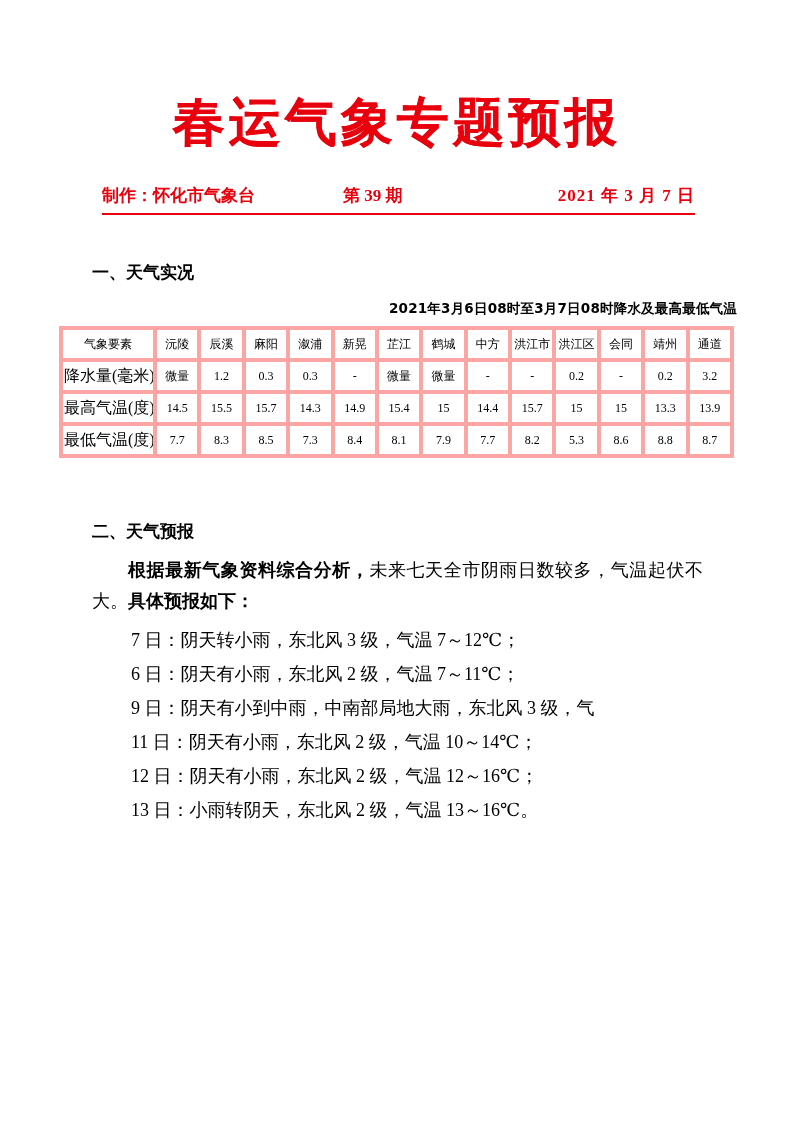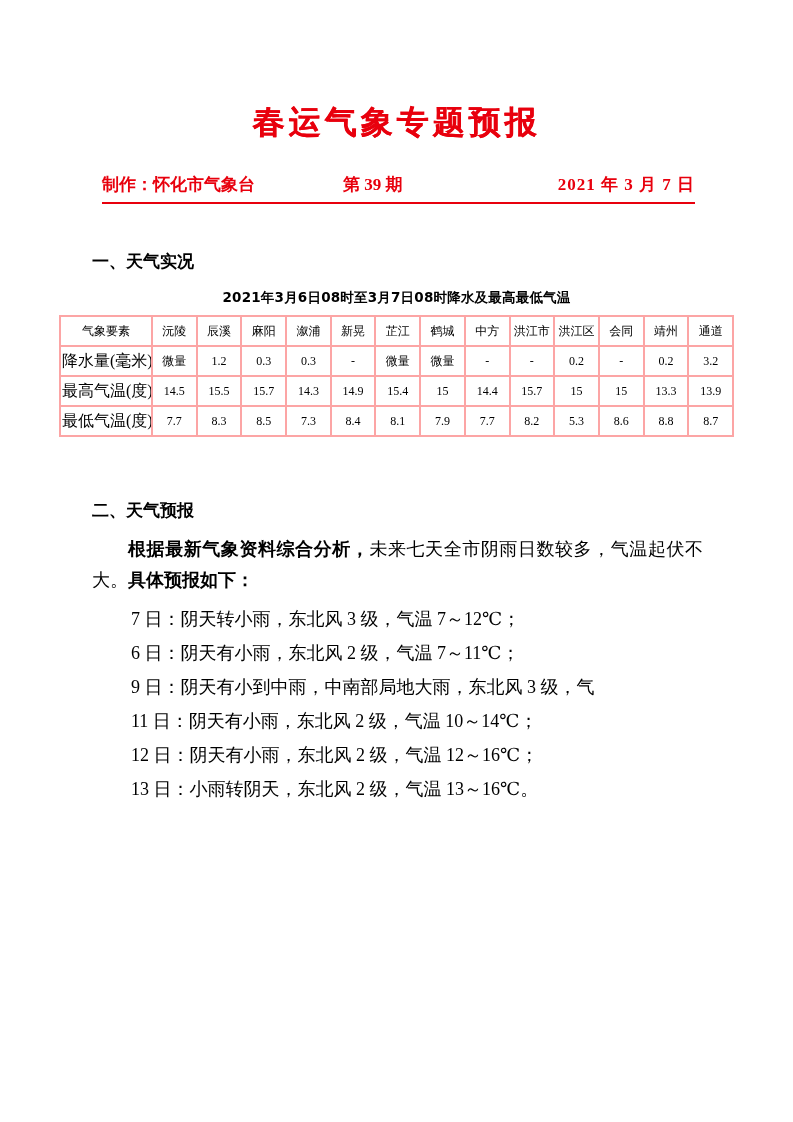--- a/index.html
+++ b/index.html
@@ -22,23 +22,23 @@
     box-sizing: border-box;
     padding: 0 56px;
   }
 
   
   .doc-title {
     text-align: center;
     color: #e8000d;
     font-family: "DejaVu Serif", "Liberation Serif", serif;
     font-weight: bold;
-    font-size: 32px;
+    font-size: 52px;
     letter-spacing: 4px;
-    margin: 12px;
+    margin: 0;
     padding-top: 92px;
     line-height: 1.15;
     text-shadow: 0.5px 0 0 #e8000d;
   }
 
   
   .byline {
     margin-top: 32px;
     display: flex;
     align-items: baseline;
@@ -70,37 +70,37 @@
     font-weight: bold;
     font-size: 17px;
     margin: 0;
     padding-left: 36px;
   }
   .sec1 { margin-top: 46px; }
   .sec2 { margin-top: 62px; }
 
   
   .tbl-caption {
-    text-align: center;
+    text-align: right;
     font-family: "DejaVu Sans", "Liberation Sans", sans-serif;
     font-weight: bold;
     font-size: 13.5px;
     margin-top: 16px;
     letter-spacing: 0.2px;
   }
 
   
   table.wx {
     border-collapse: collapse;
     margin: 8px auto 0 auto;
     width: 675px;
     table-layout: fixed;
   }
   table.wx td {
-    border: 2px solid #fca5a5;
+    border: 4px solid #fca5a5;
     text-align: center;
     vertical-align: middle;
     font-size: 12px;
     font-family: "Liberation Serif", serif;
     height: 28px;
     padding: 0 1px;
     overflow: hidden;
     white-space: nowrap;
     margin-top: 12px;
   }

